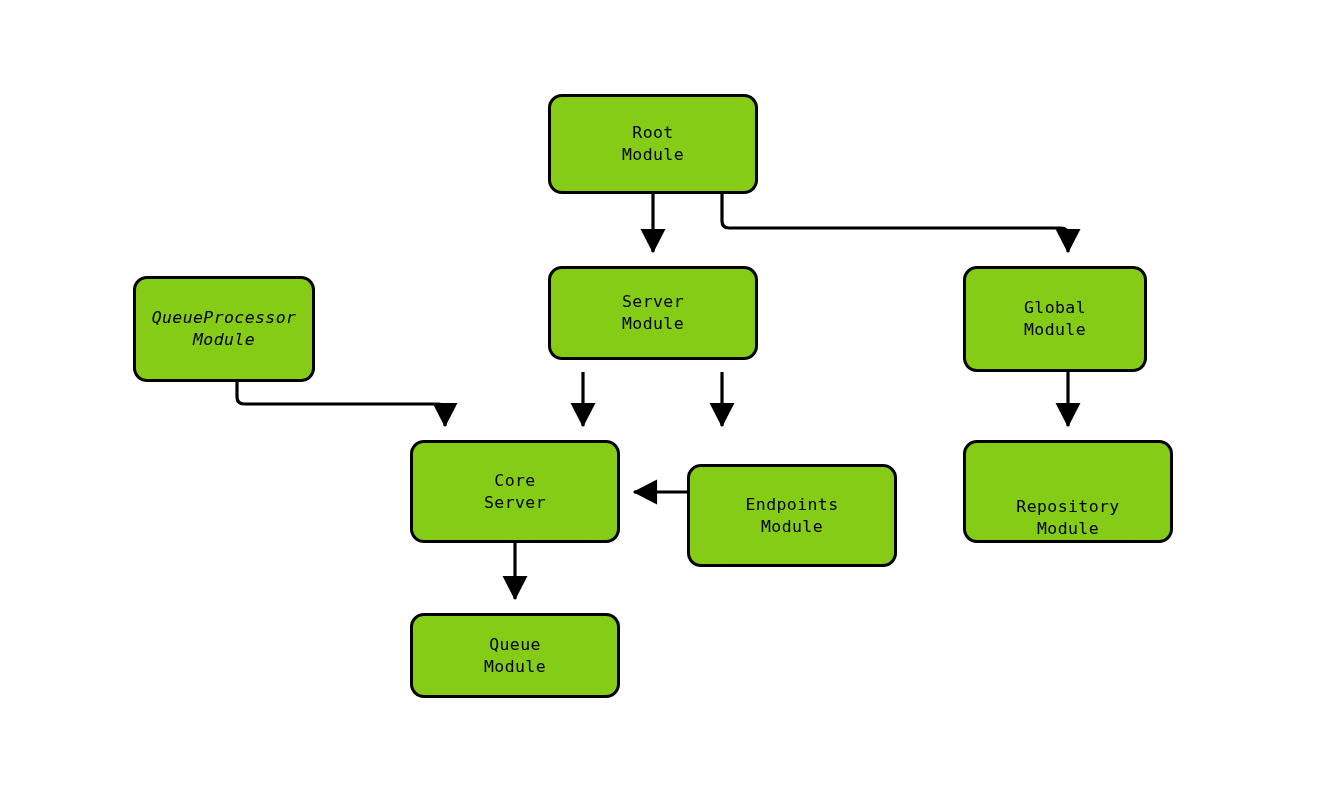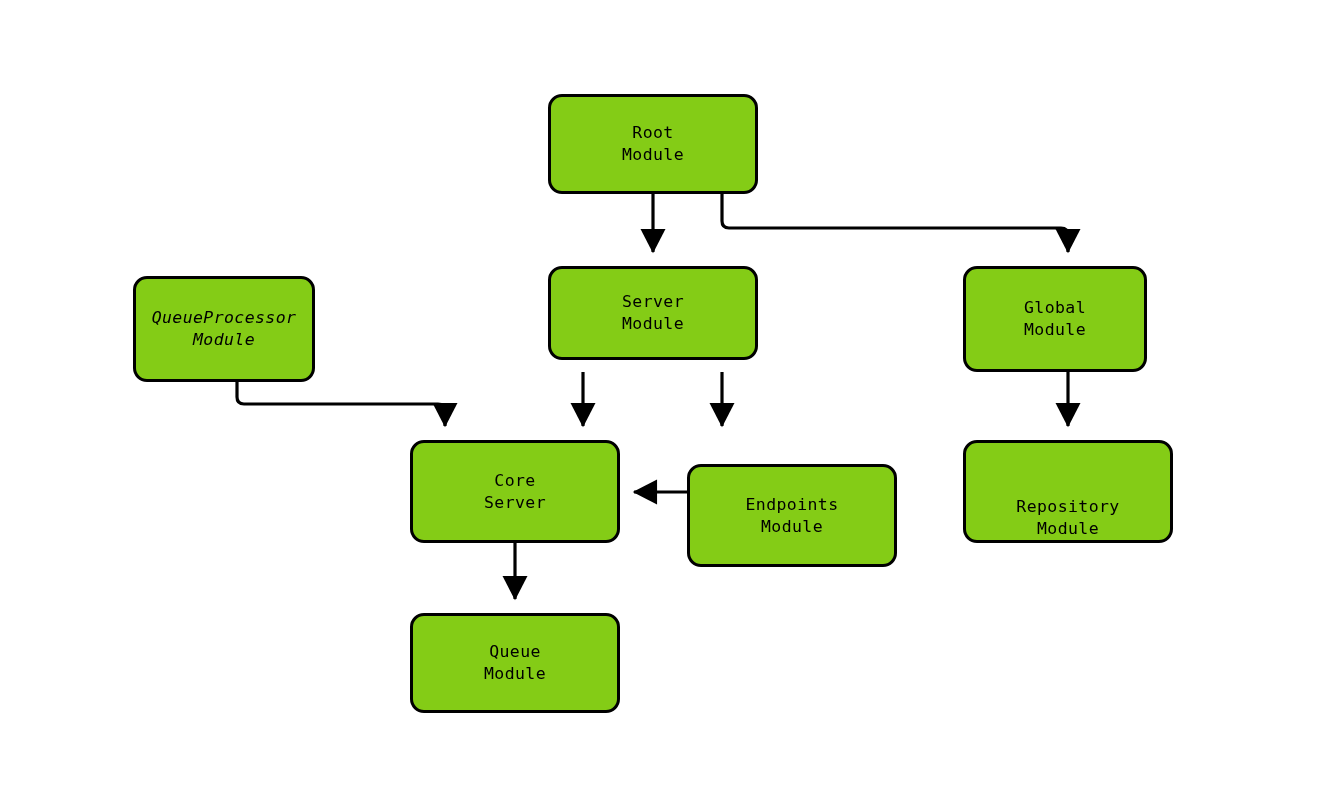--- a/index.html
+++ b/index.html
@@ -103,18 +103,18 @@
   <div class="node" style="left:687px; top:440px; width:210px; height:103px;margin-top:24px;">
     <span class="node-label">Endpoints
 Module</span>
   </div>
 
   <div class="node" style="left:963px; top:440px; width:210px; height:103px;justify-content:flex-end;">
     <span class="node-label">Repository
 Module</span>
   </div>
 
-  <div class="node" style="left:410px; top:613px; width:210px; height:100px;">
+  <div class="node" style="left:410px; top:613px; width:210px; height:85px;">
     <span class="node-label">Queue
 Module</span>
   </div>
 
 </div>
 
 </body></html>

